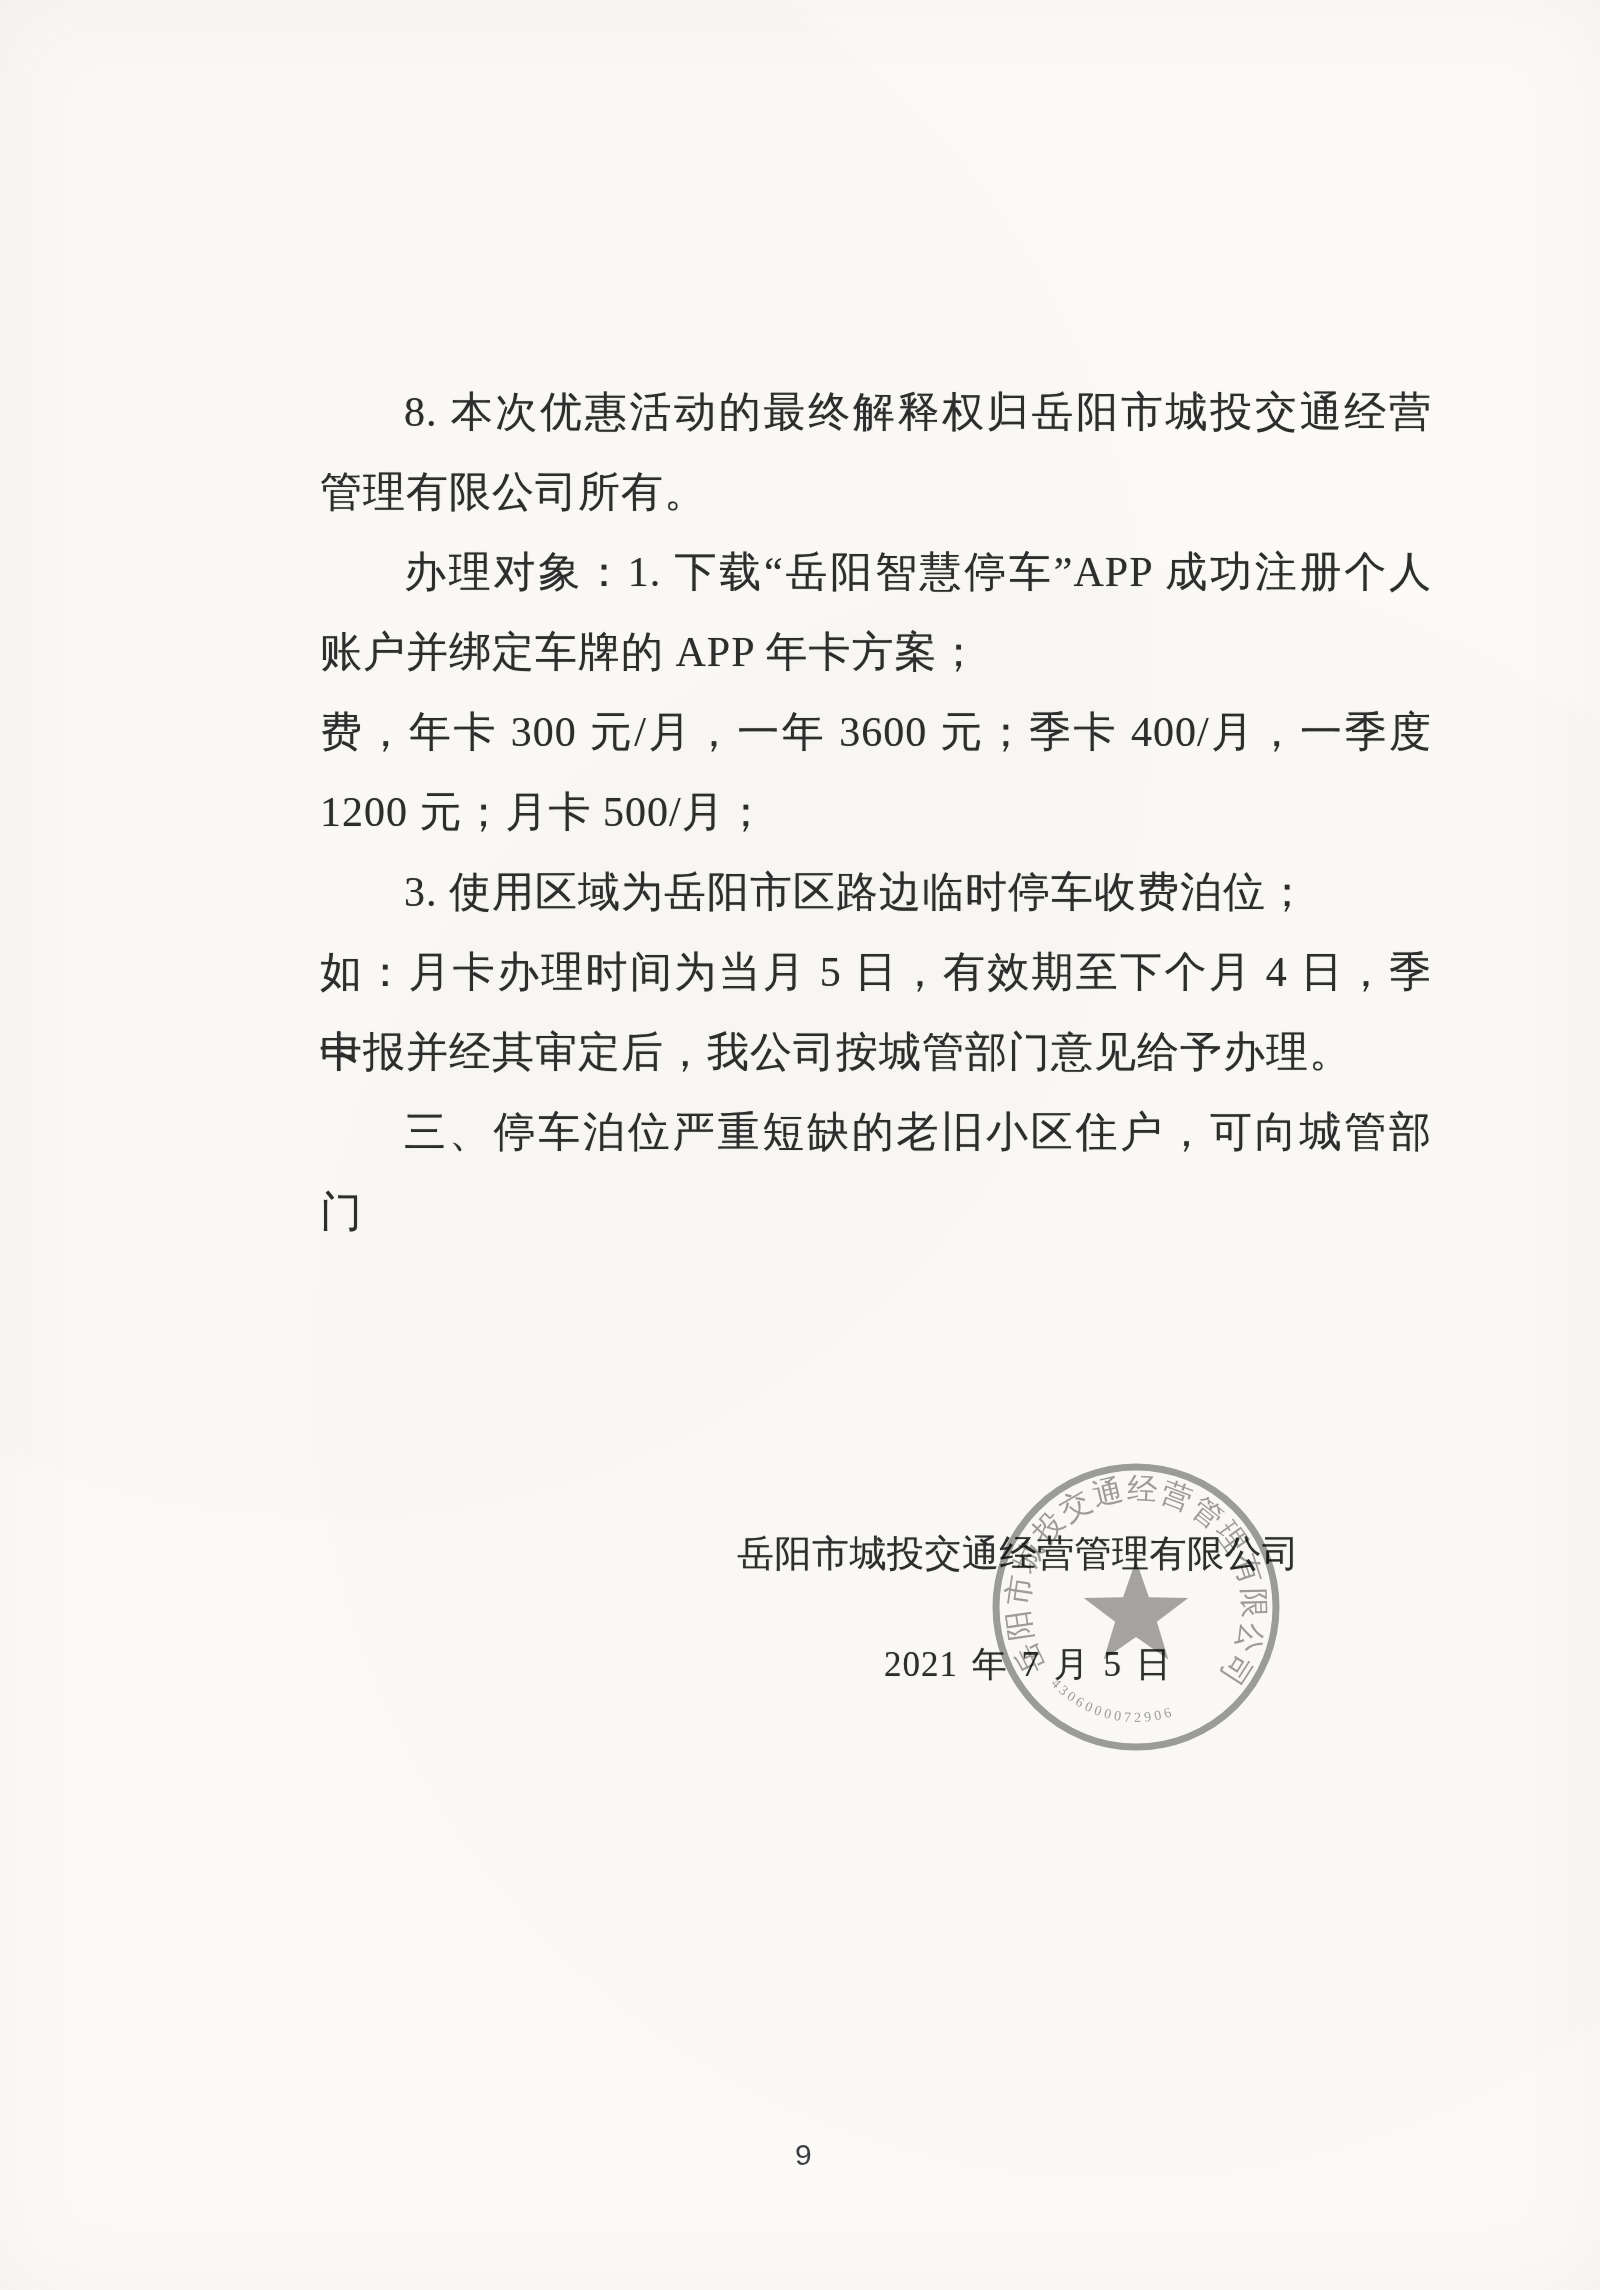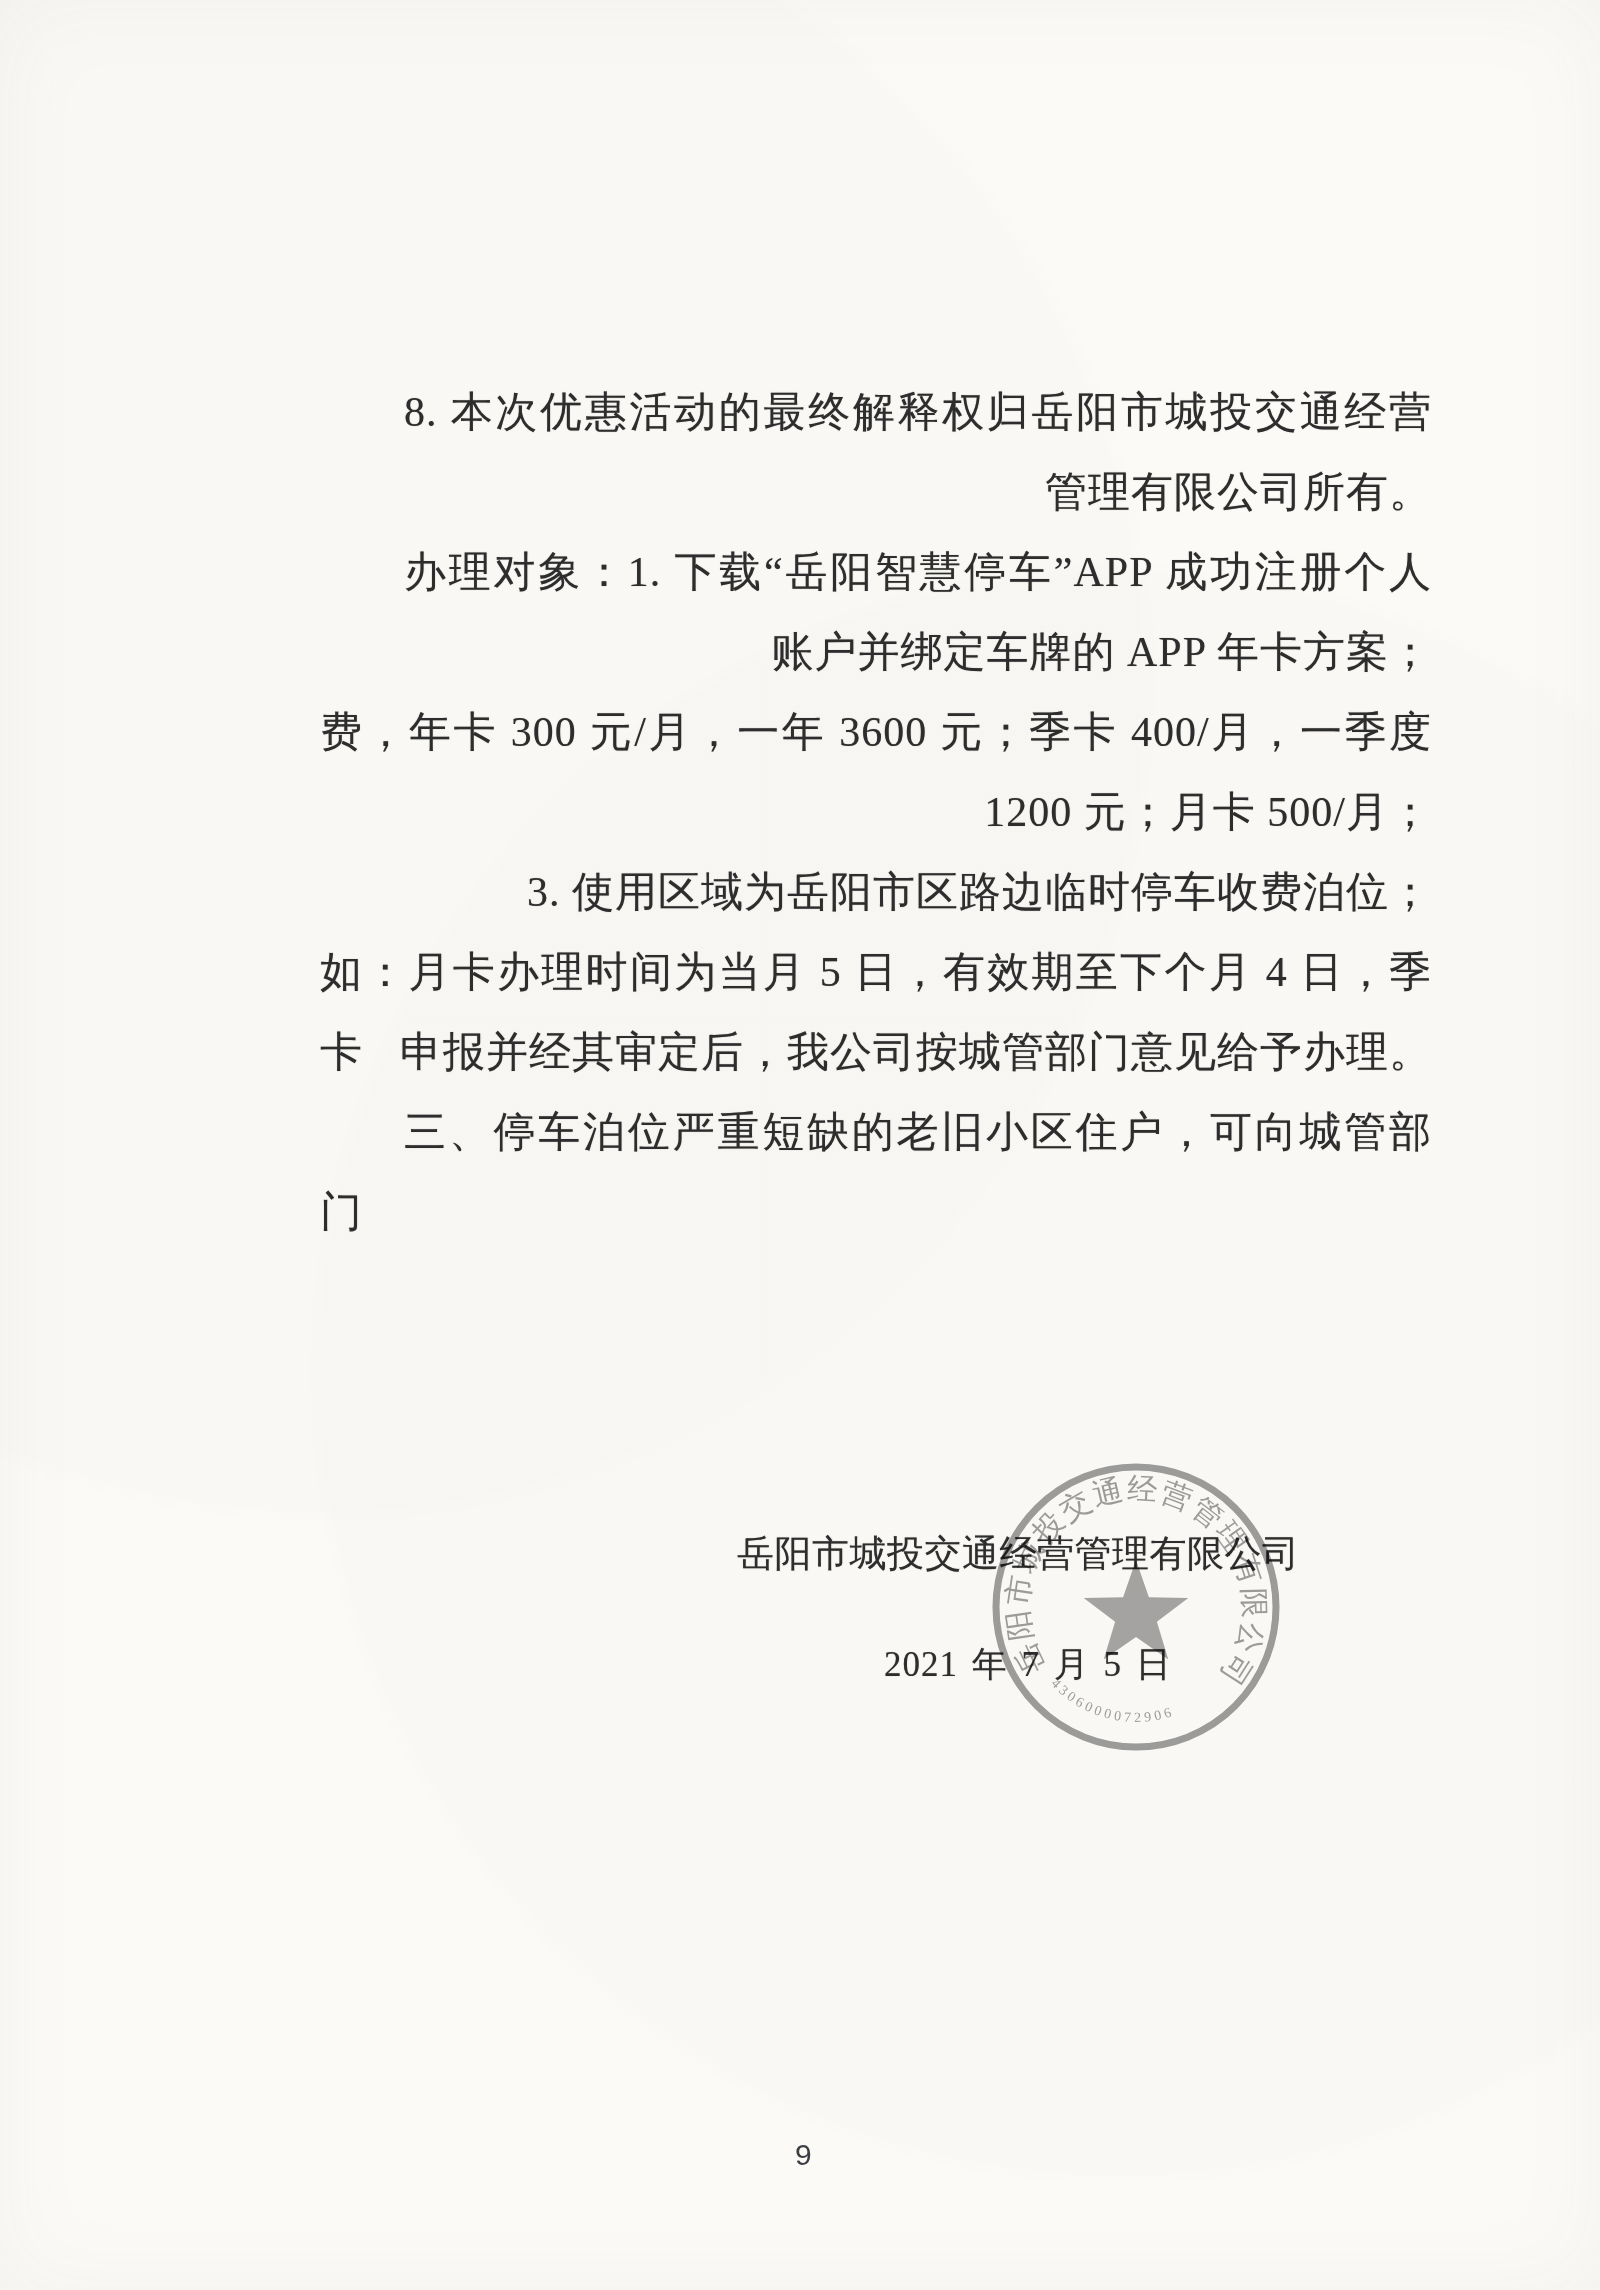--- a/index.html
+++ b/index.html
@@ -22,21 +22,21 @@
     pointer-events:none;
   }
   .body-text{
     position:absolute;left:320px;top:372px;width:1112px;
   }
   .line{
     height:80px;line-height:80px;
     font-size:42px;
     letter-spacing:1px;
     text-shadow:0 0 1px rgba(45,45,45,0.45);
-    text-align:right;
+    text-align:left;
   }
   .line.indent{text-indent:84px;}
   .line.justify{text-align:justify;text-align-last:justify;}
   .sig-company{
     position:absolute;left:737px;top:1529px;
     font-size:37px;letter-spacing:0.5px;
     text-shadow:0 0 1px rgba(45,45,45,0.45);
     white-space:nowrap;
   }
   .sig-date{

